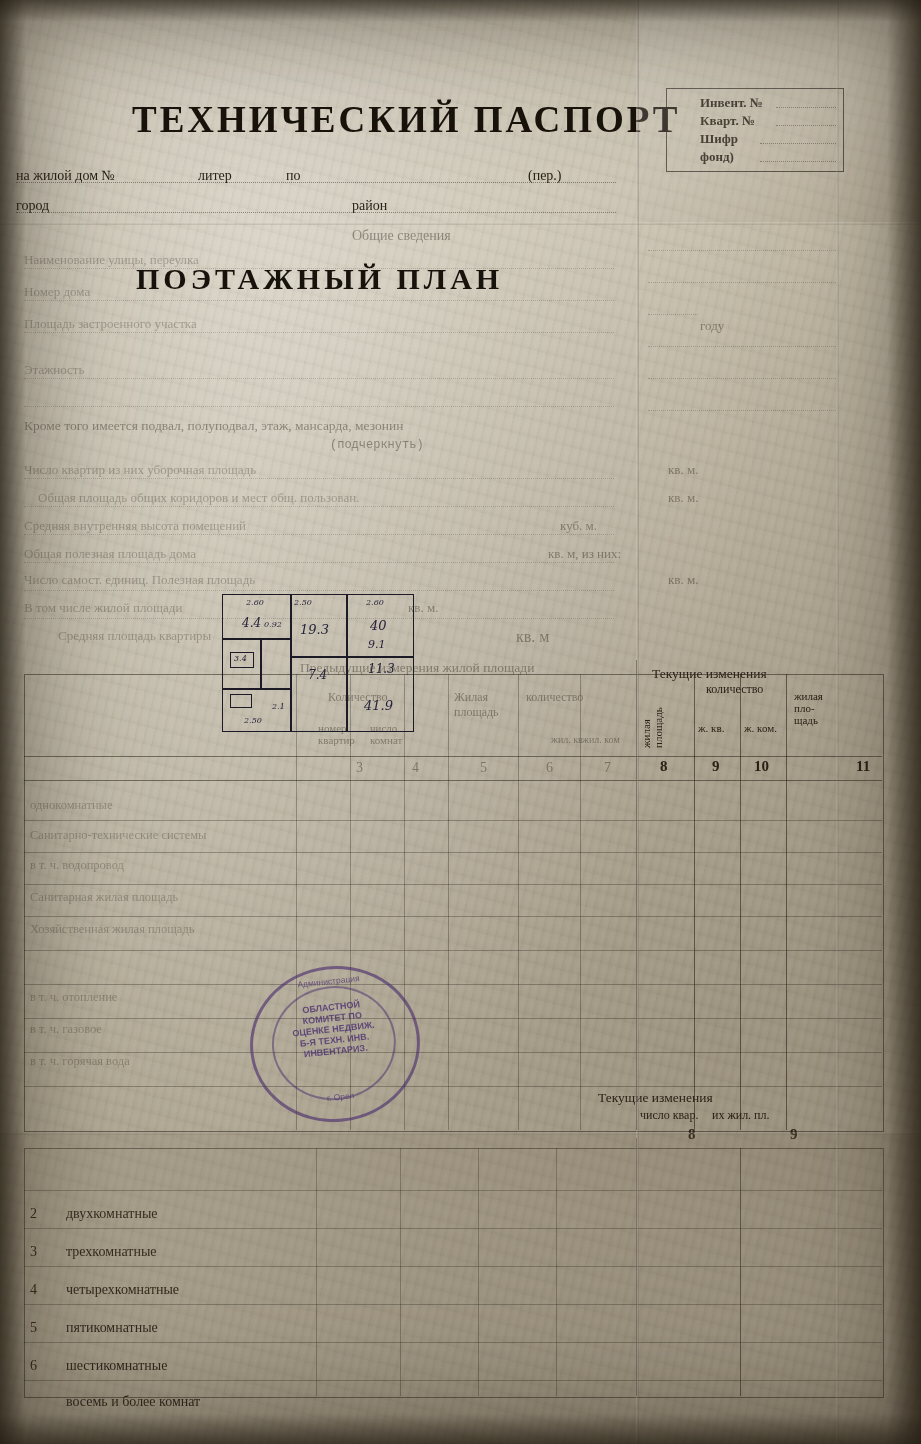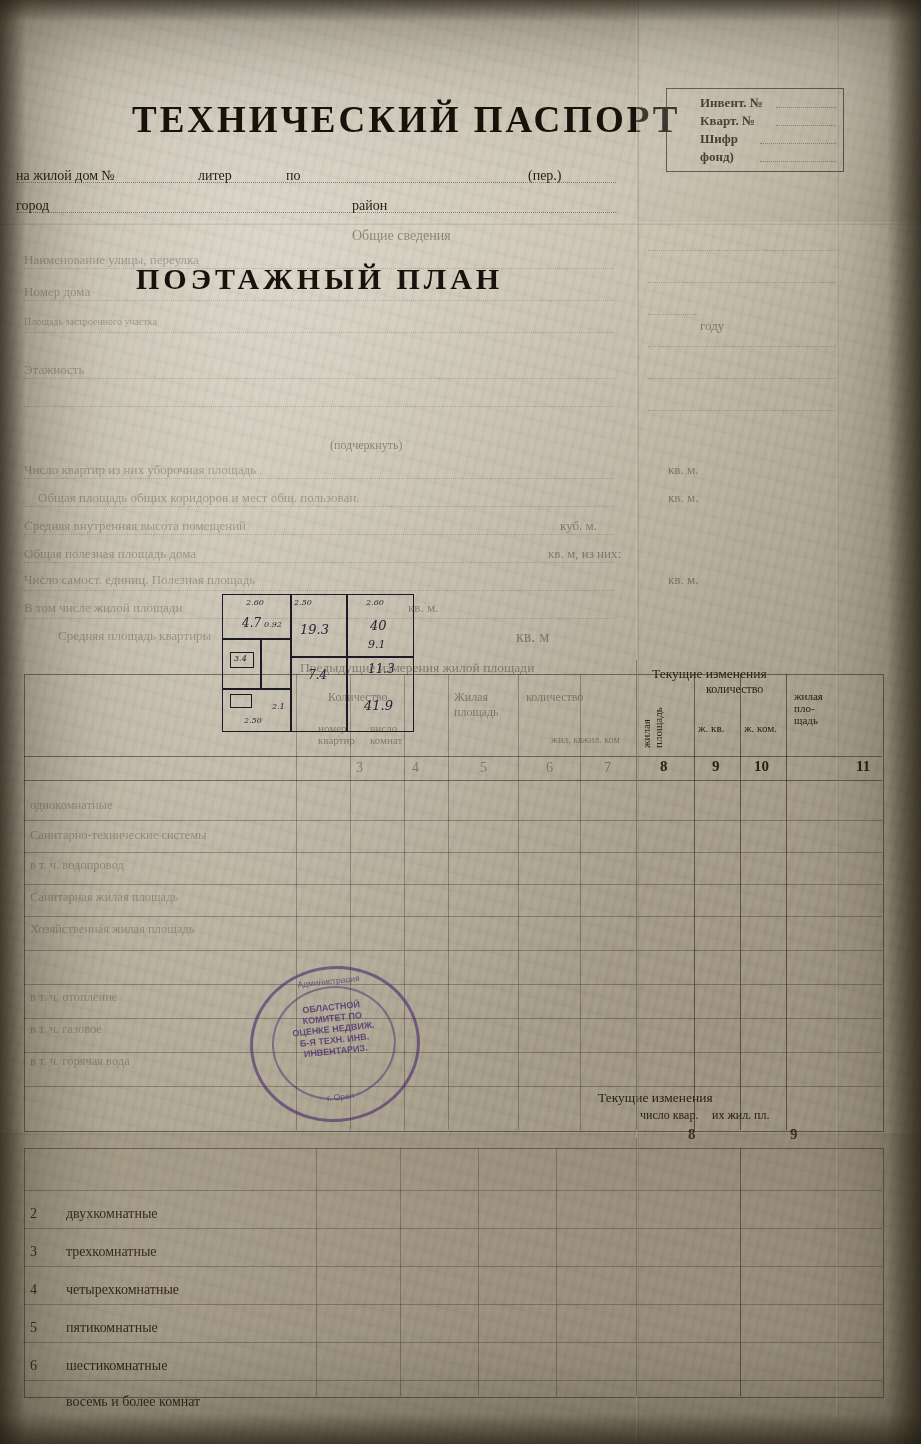--- a/index.html
+++ b/index.html
@@ -217,23 +217,24 @@
   <div class="hand" style="left:78px;top:184px;font-size:24px;">Орел</div>
   <div class="t" style="left:352px;top:198px;font-size:14px;">район</div>
   <div class="hand" style="left:444px;top:178px;font-size:24px;">Заводской</div>
   <div class="line" style="left:16px;top:212px;width:600px;"></div>
 
   <div class="t faded" style="left:352px;top:228px;font-size:14px;">Общие сведения</div>
   <div class="t faded2 title" style="left:136px;top:262px;font-size:30px;letter-spacing:4px;">ПОЭТАЖНЫЙ ПЛАН</div>
 
   <div class="t faded2" style="left:24px;top:252px;font-size:13px;">Наименование улицы, переулка</div>
   <div class="t faded2" style="left:24px;top:284px;font-size:13px;">Номер дома</div>
-  <div class="t faded2" style="left:24px;top:316px;font-size:10px;">Площадь застроенного участка</div>
+  <div class="t faded2" style="left:24px;top:316px;font-size:13px;">Площадь застроенного участка</div>
   <div class="t faded2" style="left:24px;top:362px;font-size:13px;">Этажность</div>
-  <div class="t faded" style="left:330px;top:438px;font-size:12px;">(подчеркнуть)</div>
+  <div class="t faded" style="left:24px;top:418px;font-size:13.5px;">Кроме того имеется подвал, полуподвал, этаж, мансарда, мезонин</div>
+  <div class="t faded" style="left:330px;top:438px;font-size:12px;font-family:Liberation Mono, monospace;">(подчеркнуть)</div>
   <div class="t faded2" style="left:24px;top:462px;font-size:13px;">Число квартир из них уборочная площадь</div>
   <div class="t faded2" style="left:24px;top:490px;font-size:13px;margin-left:14px;">Общая площадь общих коридоров и мест общ. пользован.</div>
   <div class="t faded2" style="left:24px;top:518px;font-size:13px;">Средняя внутренняя высота помещений</div>
   <div class="t faded2" style="left:24px;top:546px;font-size:13px;">Общая полезная площадь дома</div>
   <div class="t faded2" style="left:24px;top:572px;font-size:13px;">Число самост. единиц. Полезная площадь</div>
   <div class="t faded2" style="left:24px;top:600px;font-size:13px;">В том числе жилой площади</div>
   <div class="t faded2" style="left:24px;top:628px;font-size:13px;margin-left:34px;">Средняя площадь квартиры</div>
 
   <div class="t faded" style="left:668px;top:462px;font-size:13px;">кв. м.</div>
   <div class="t faded" style="left:668px;top:490px;font-size:13px;">кв. м.</div>
@@ -280,21 +281,21 @@
     <div class="rm" style="left:38px;top:44px;width:30px;height:50px;"></div>
     <div class="rm" style="left:68px;top:62px;width:56px;height:74px;"></div>
     <div class="rm" style="left:124px;top:62px;width:66px;height:74px;"></div>
     <div class="rm" style="left:0;top:94px;width:68px;height:42px;"></div>
     <div class="rm" style="left:8px;top:58px;width:22px;height:14px;"></div>
     <div class="rm" style="left:8px;top:100px;width:20px;height:12px;"></div>
 
     <div class="lbl sm" style="left:24px;top:4px;">2.60</div>
     <div class="lbl sm" style="left:72px;top:4px;">2.50</div>
     <div class="lbl sm" style="left:144px;top:4px;">2.60</div>
-    <div class="lbl" style="left:20px;top:22px;font-size:12px;">4.7</div>
+    <div class="lbl" style="left:20px;top:22px;font-size:12px;">4.4</div>
     <div class="lbl" style="left:78px;top:28px;font-size:13px;">19.3</div>
     <div class="lbl" style="left:148px;top:24px;font-size:13px;">40</div>
     <div class="lbl" style="left:146px;top:44px;font-size:11px;">9.1</div>
     <div class="lbl" style="left:146px;top:68px;font-size:12px;">11.3</div>
     <div class="lbl" style="left:86px;top:74px;font-size:12px;">7.4</div>
     <div class="lbl" style="left:142px;top:104px;font-size:13px;">41.9</div>
     <div class="lbl sm" style="left:22px;top:122px;">2.50</div>
     <div class="lbl sm" style="left:12px;top:60px;">3.4</div>
     <div class="lbl sm" style="left:50px;top:108px;">2.1</div>
     <div class="lbl sm" style="left:42px;top:26px;">0.92</div>

